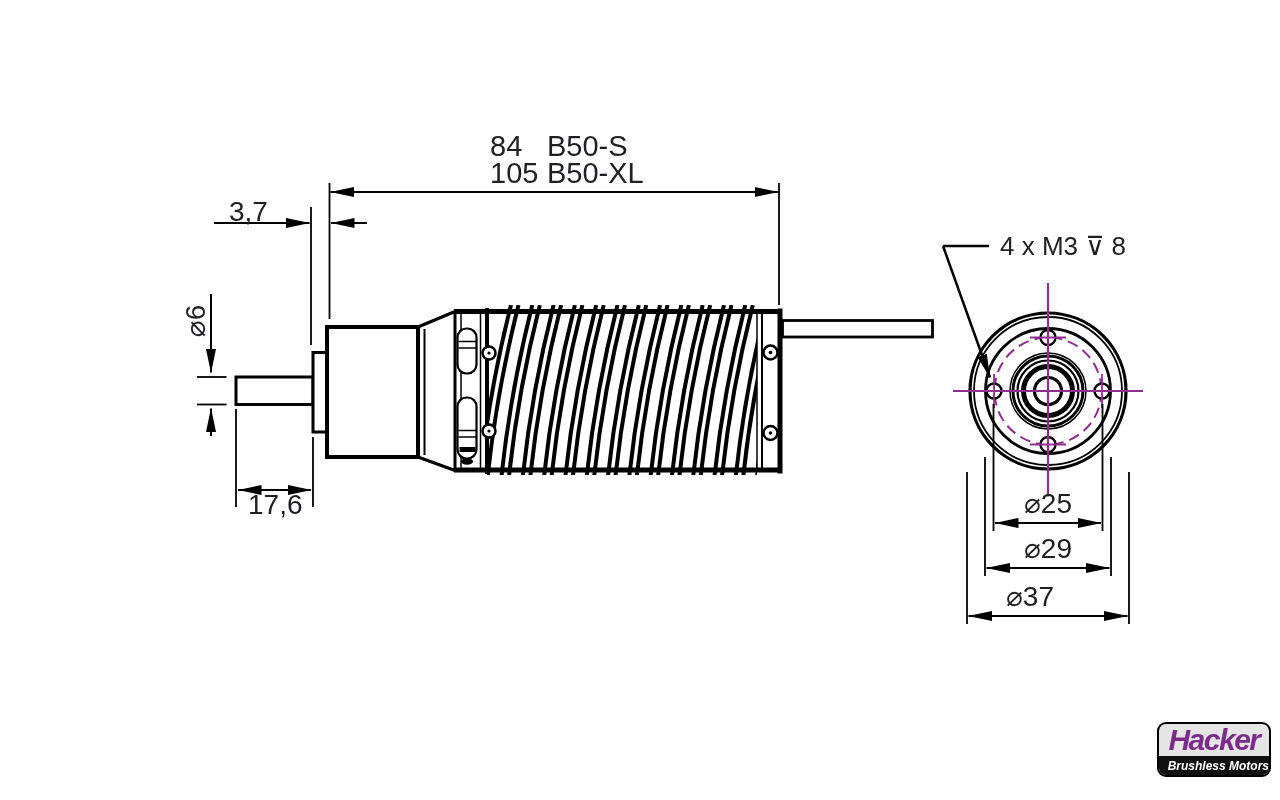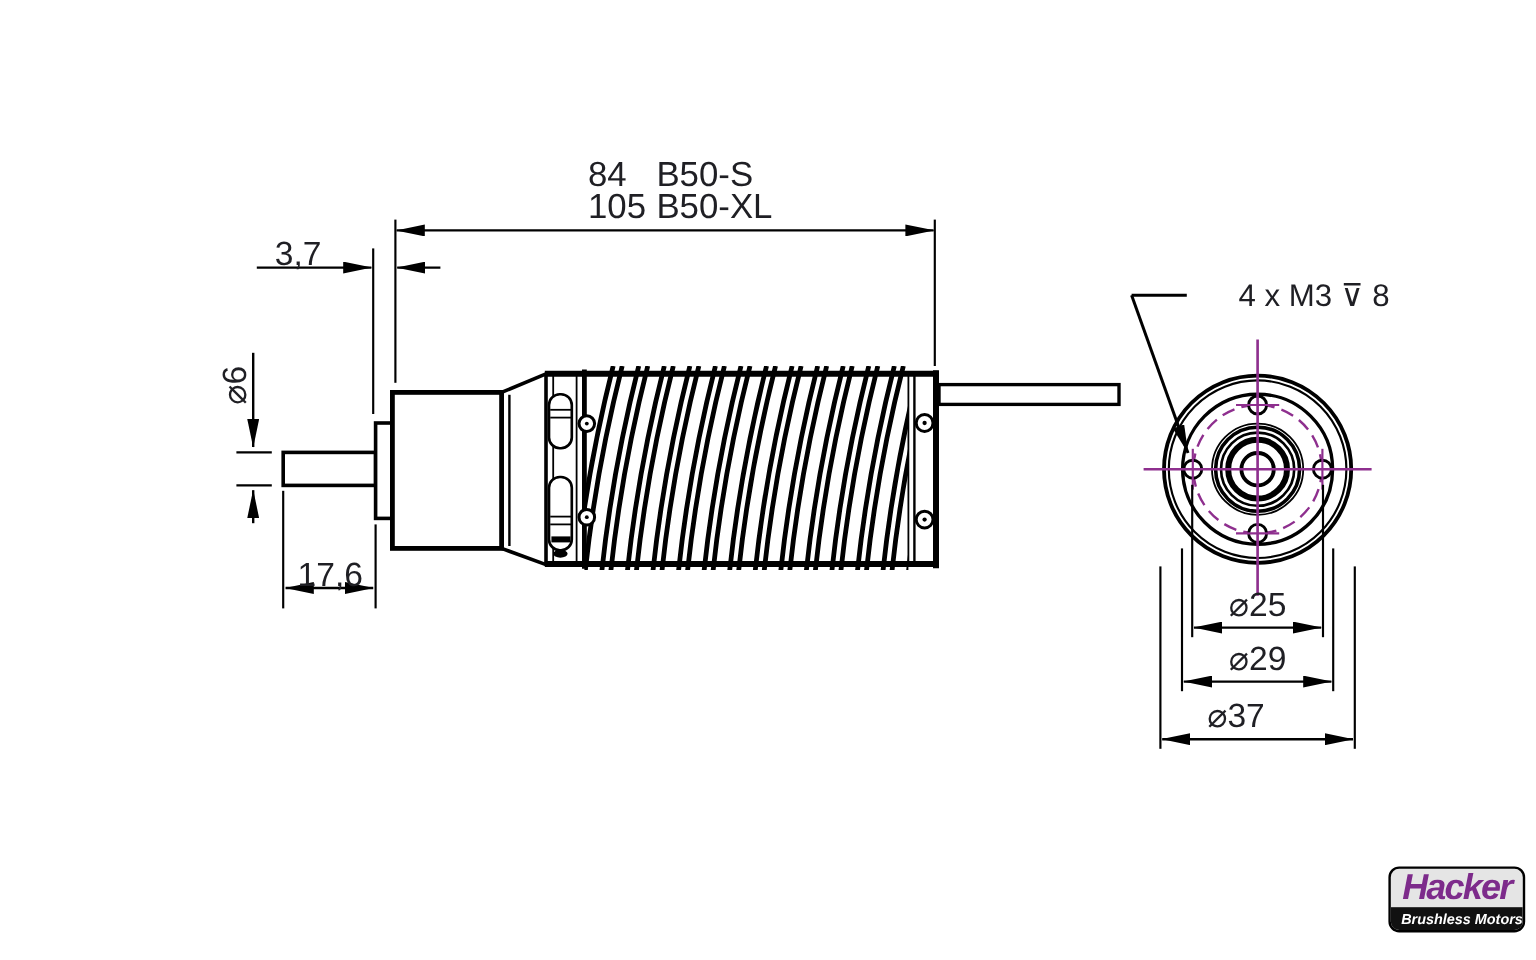--- a/index.html
+++ b/index.html
@@ -6,21 +6,21 @@
   #canvas{
     position:relative;width:1280px;height:800px;background:#ffffff;overflow:hidden;
     font-family:"Liberation Sans","DejaVu Sans",sans-serif;color:#1a1a1a;
   }
   #drawing-svg{position:absolute;left:0;top:0;}
   .lbl{position:absolute;white-space:nowrap;color:#1f1f24;}
   .dim-text{font-size:28px;}
   .len-table{position:absolute;left:490px;top:110px;font-size:29px;line-height:27px;margin-top:23px;}
   .len-row{display:flex;}
   .len-val{display:inline-block;width:57px;}
-  .note-text{font-size:26px;margin-left:32px;}
+  .note-text{font-size:26px;}
   .rot90{
     left:172px;top:297px;width:46px;height:48px;display:flex;align-items:center;
     justify-content:center;transform:rotate(-90deg);
   }
   .ctr{transform:translateX(-50%);}
   
   .logo-box{
     position:absolute;left:1157px;top:722px;width:114px;height:55px;background:#e5e5e5;
     border:2.5px solid #000;border-radius:9px;overflow:hidden;box-sizing:border-box;
   }
@@ -211,21 +211,21 @@
     <div class="len-row">
       <span class="len-val">105</span>
       <span>B50-XL</span>
     </div>
   </div>
 
   <div class="lbl dim-text" style="left:229px;top:196px;">3,7</div>
 
   <div class="lbl dim-text rot90">⌀6</div>
 
-  <div class="lbl dim-text" style="left:248px;top:463px;">17,6</div>
+  <div class="lbl dim-text" style="left:248px;top:489px;">17,6</div>
 
   <div class="lbl note-text" style="left:1000px;top:231px;">4 x M3 ⊽ 8</div>
 
   <div class="lbl dim-text ctr" style="left:1048px;top:487px;">⌀25</div>
 
   <div class="lbl dim-text ctr" style="left:1048px;top:532px;">⌀29</div>
 
   <div class="lbl dim-text ctr" style="left:1030px;top:580px;">⌀37</div>
 
   <div class="logo-box">

